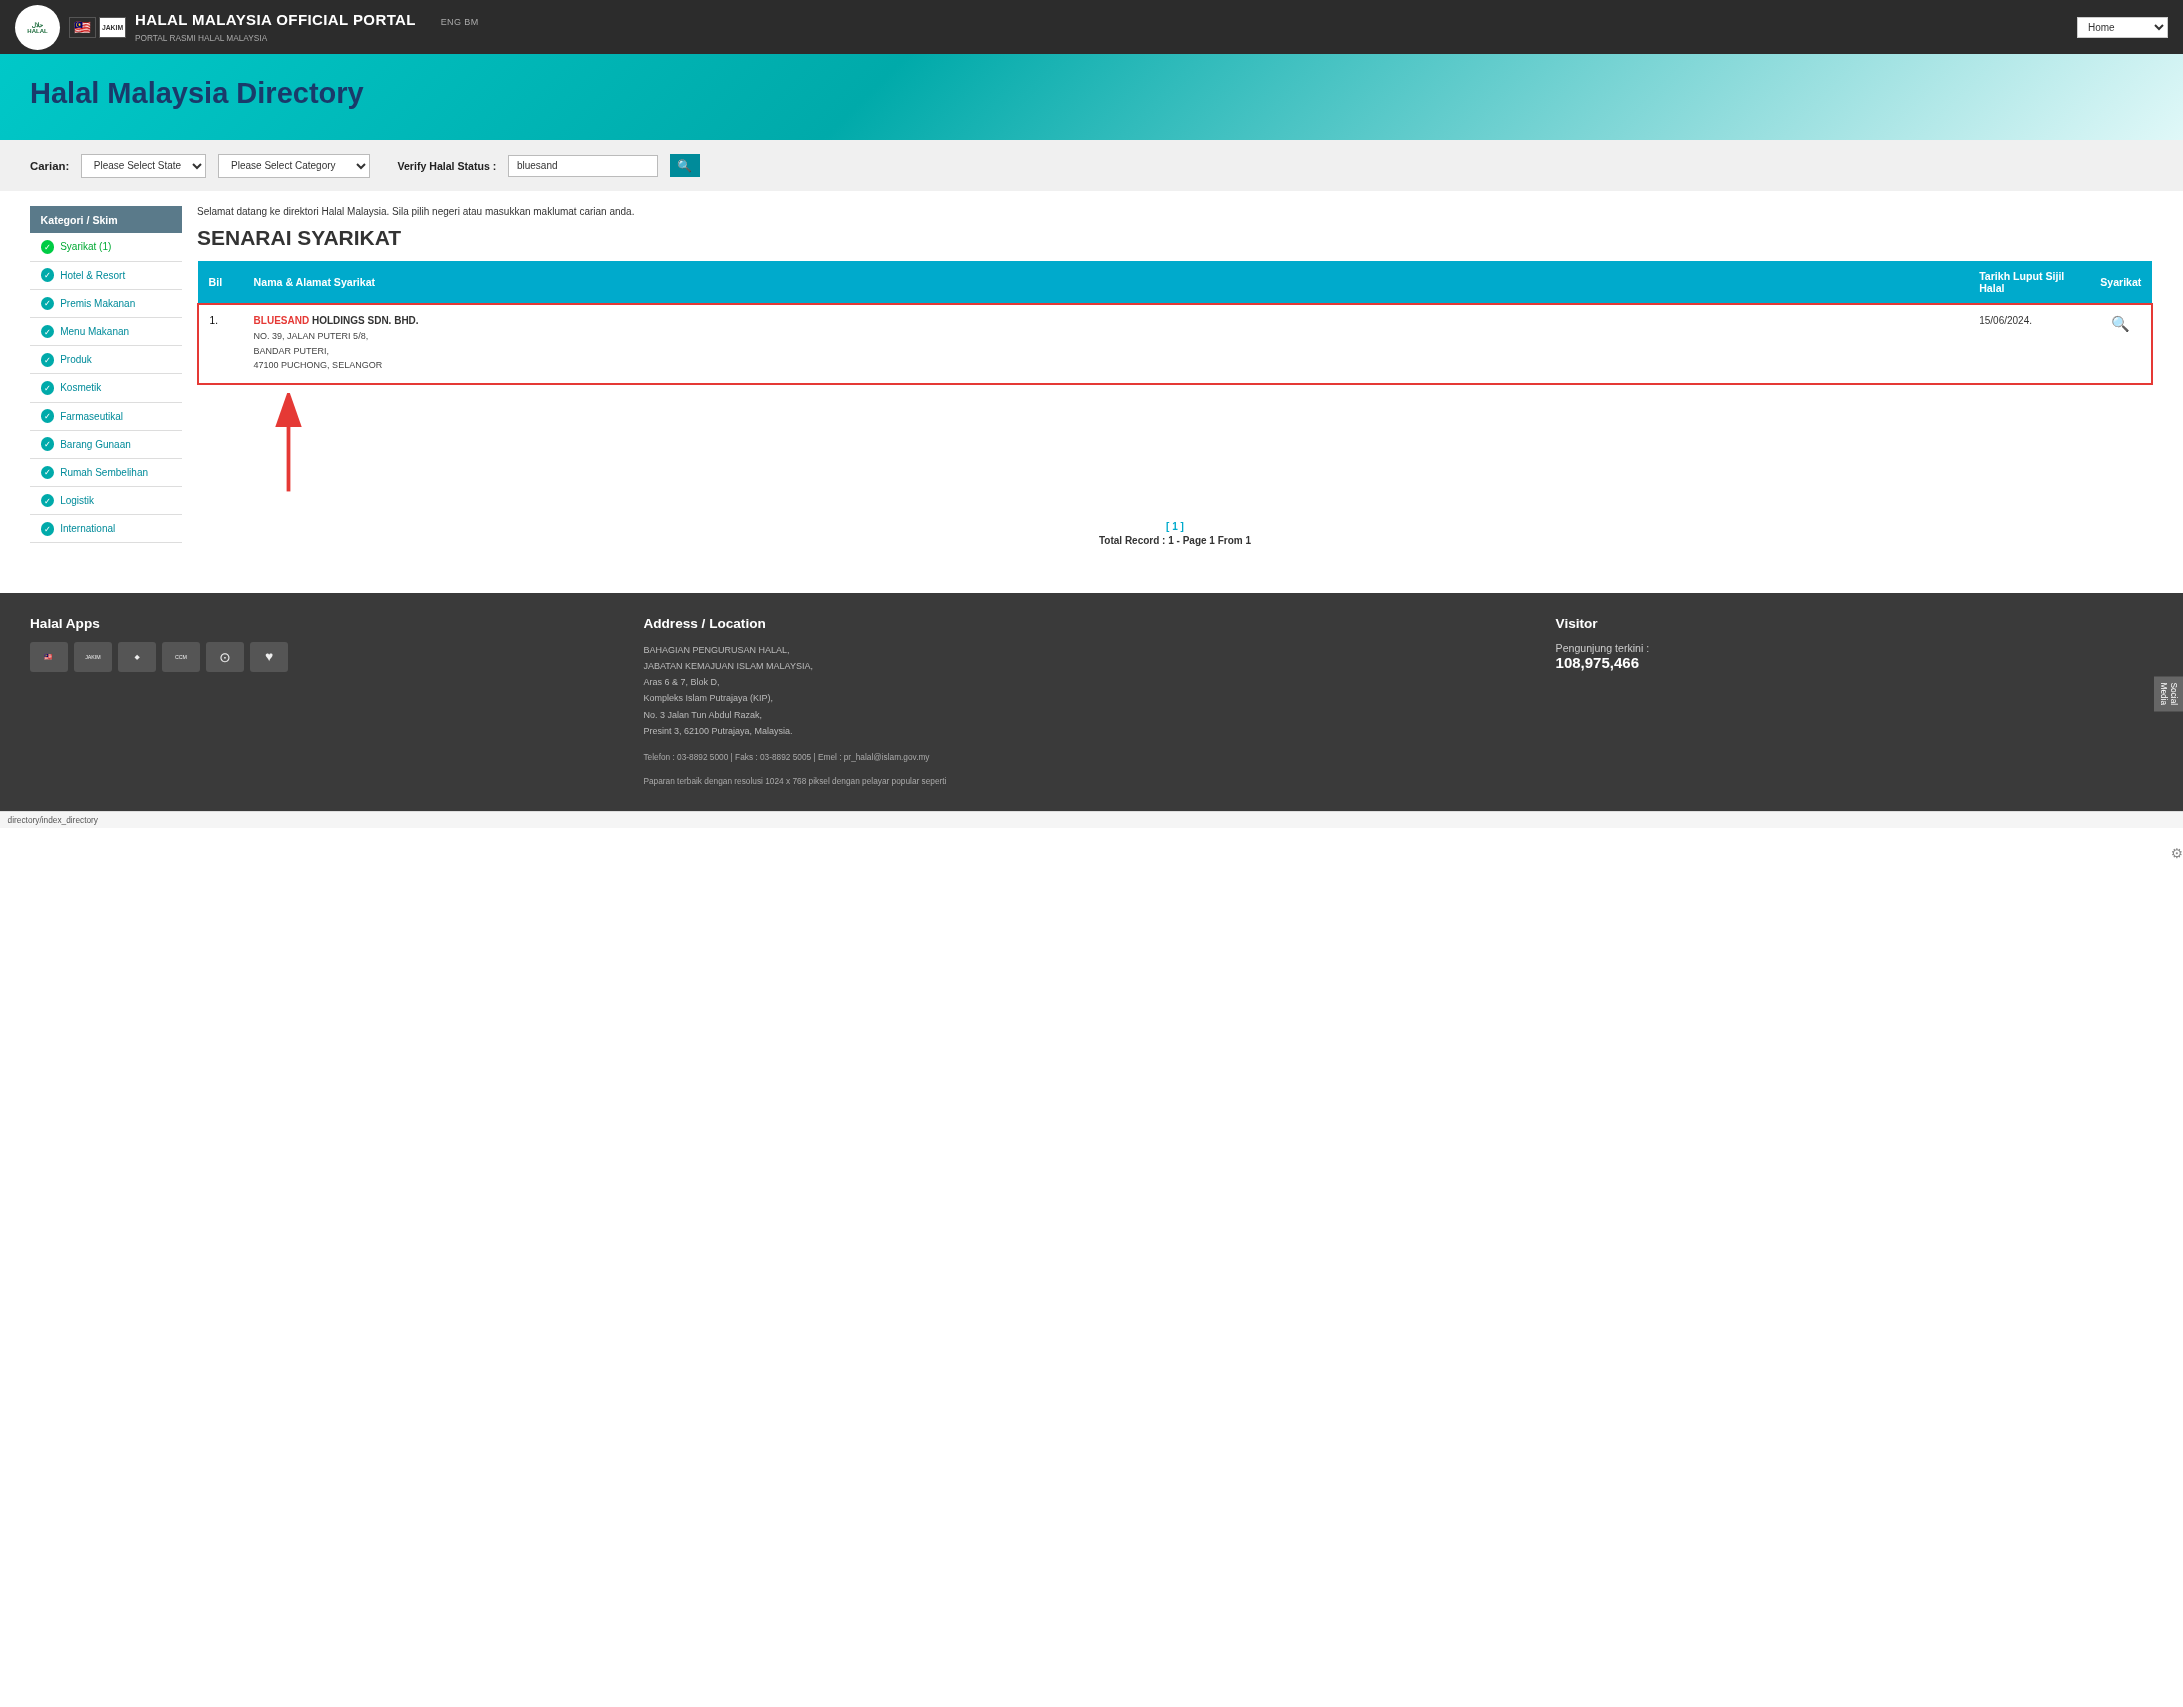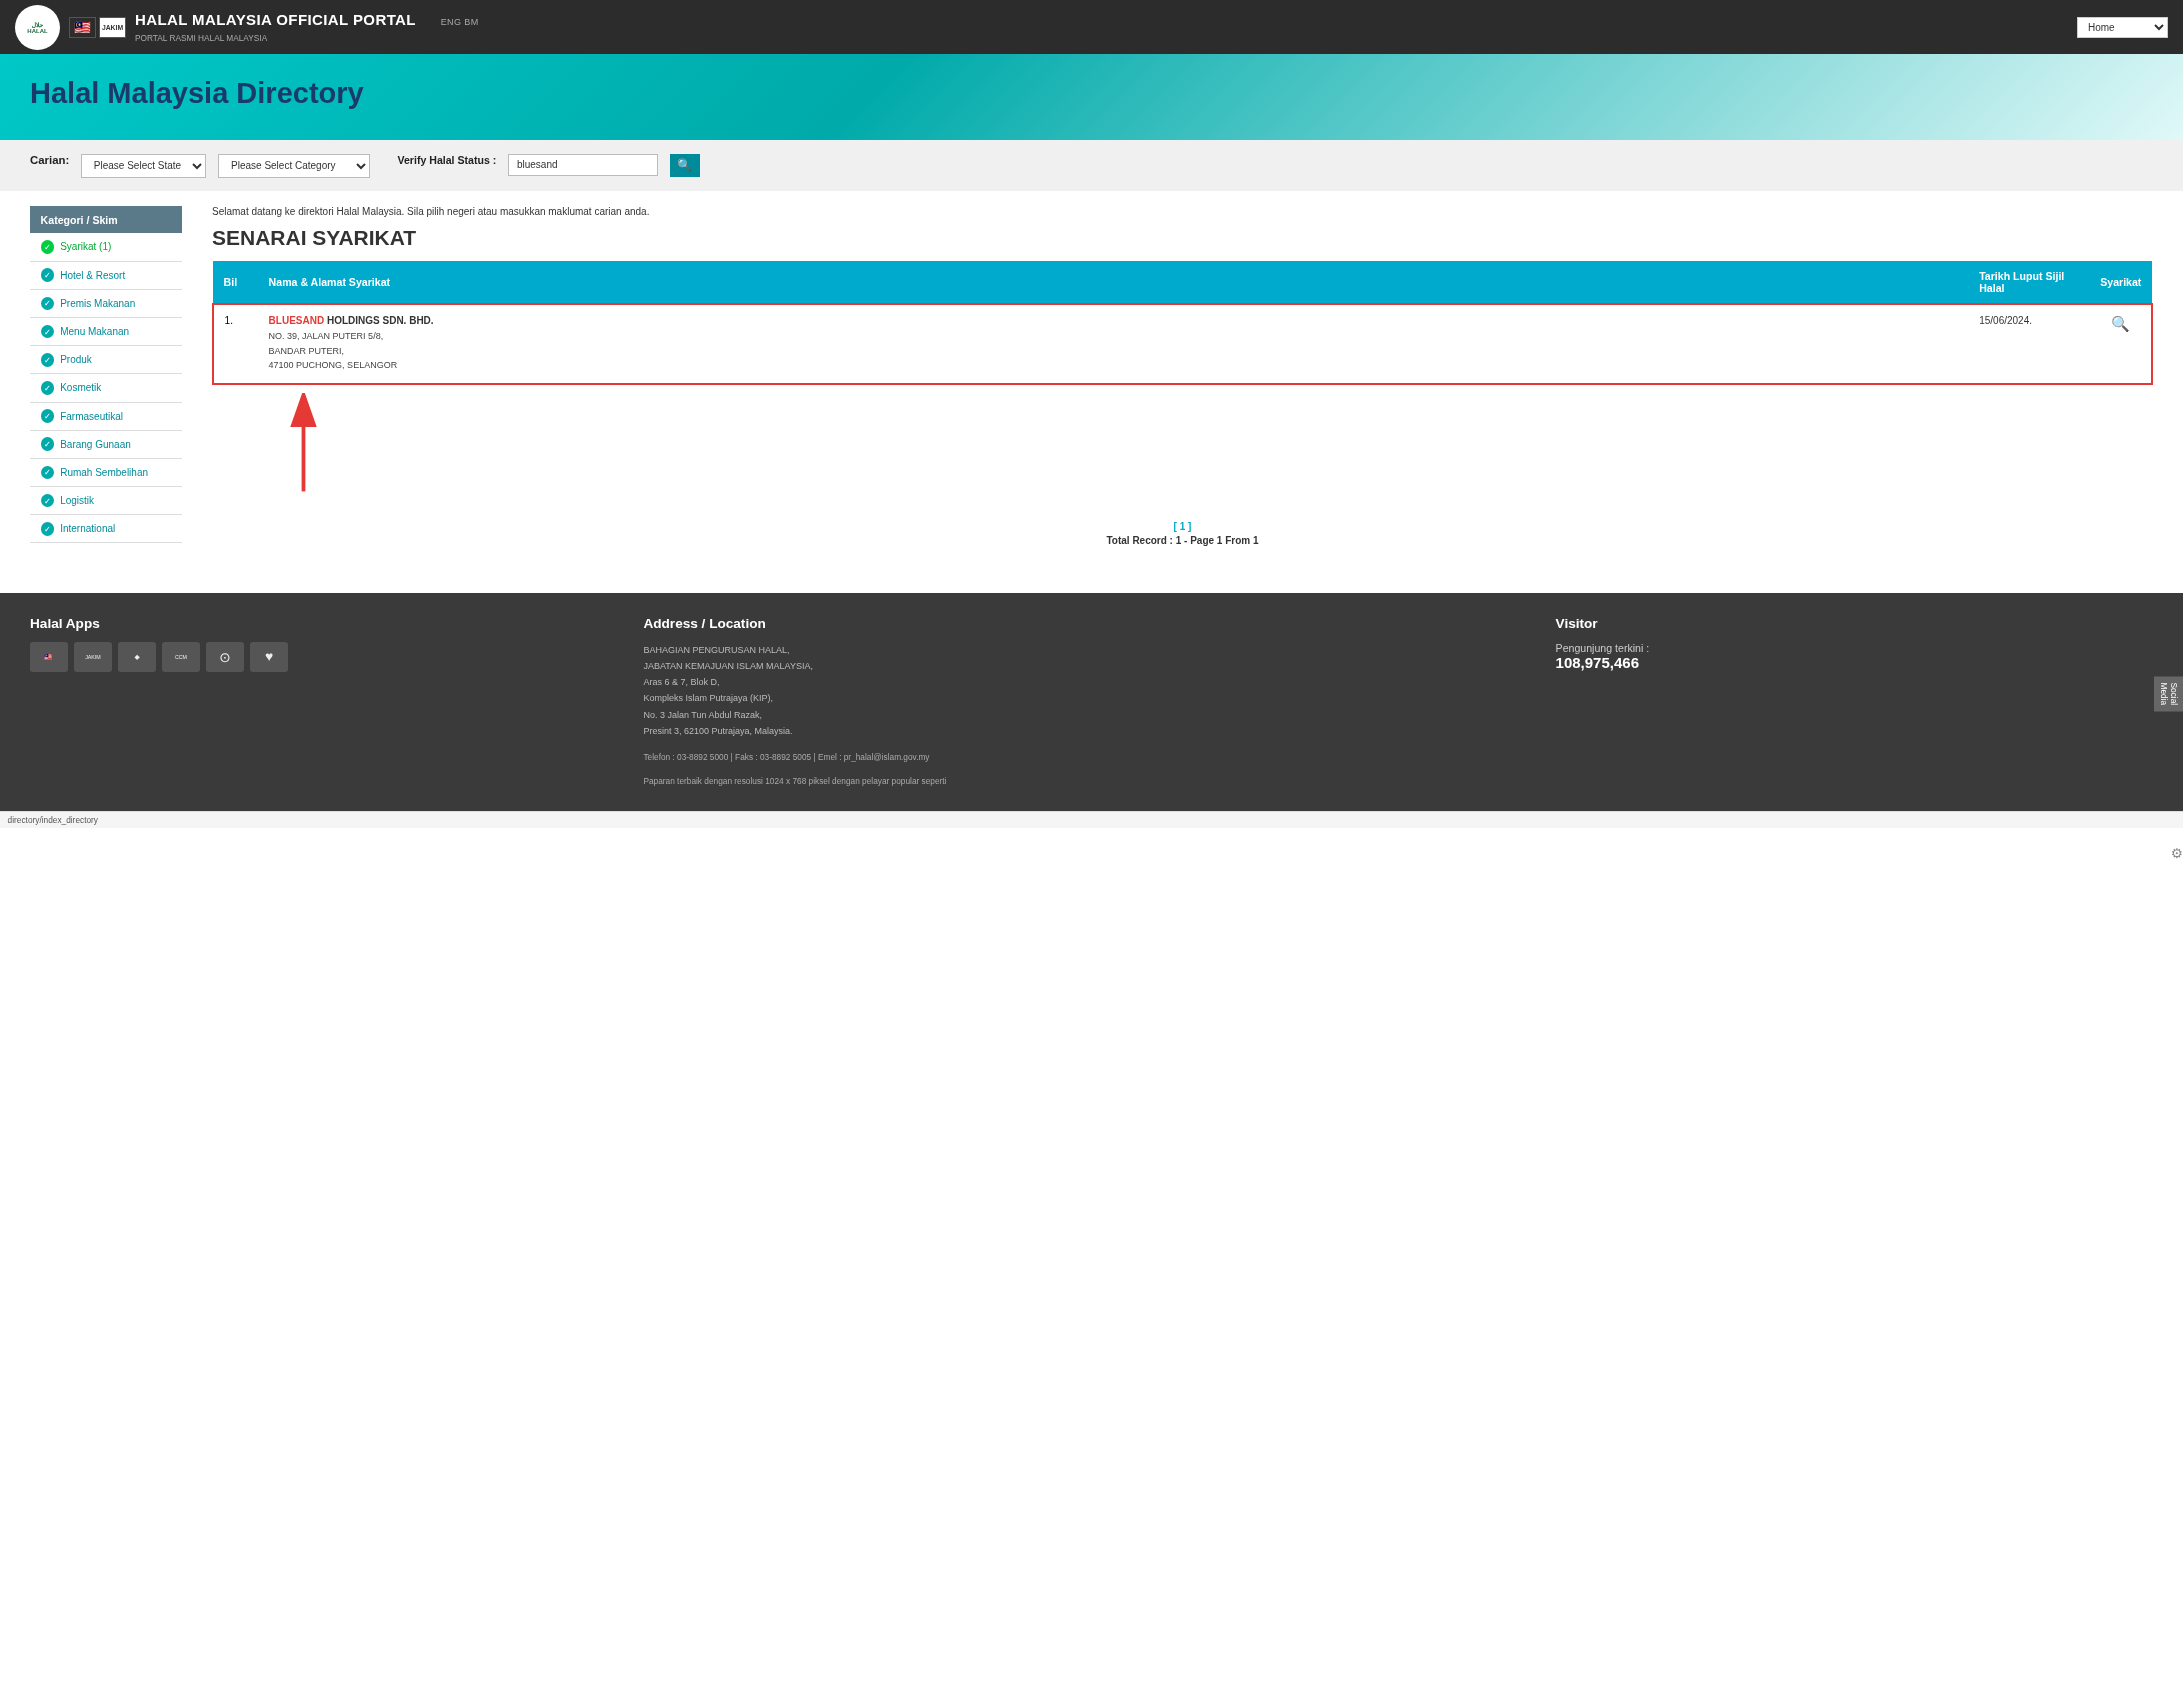--- a/index.html
+++ b/index.html
@@ -76,21 +76,21 @@
       font-size: 29px;
       color: #1a3a6a;
       font-weight: bold;
     }
 
     
     .search-bar {
       background: #f0f0f0;
       padding: 13.6px 30px;
       display: flex;
-      align-items: flex-start;
+      align-items: center;
       gap: 12px;
     }
     .search-label {
       font-weight: bold;
       color: #222;
       font-size: 11.4px;
     }
     .search-select {
       border: 0.8px solid #bbb;
       background: #fff;
@@ -119,21 +119,21 @@
       padding: 4.5px 7.6px;
       cursor: pointer;
       color: #fff;
       font-size: 12px;
     }
 
     
     .main-content {
       display: flex;
       padding: 15px 30px;
-      gap: 30px;
+      gap: 15px;
       min-height: 379px;
     }
 
     
     .sidebar {
       width: 152px;
       flex-shrink: 0;
     }
     .sidebar-header {
       background: #5a7a8a;

